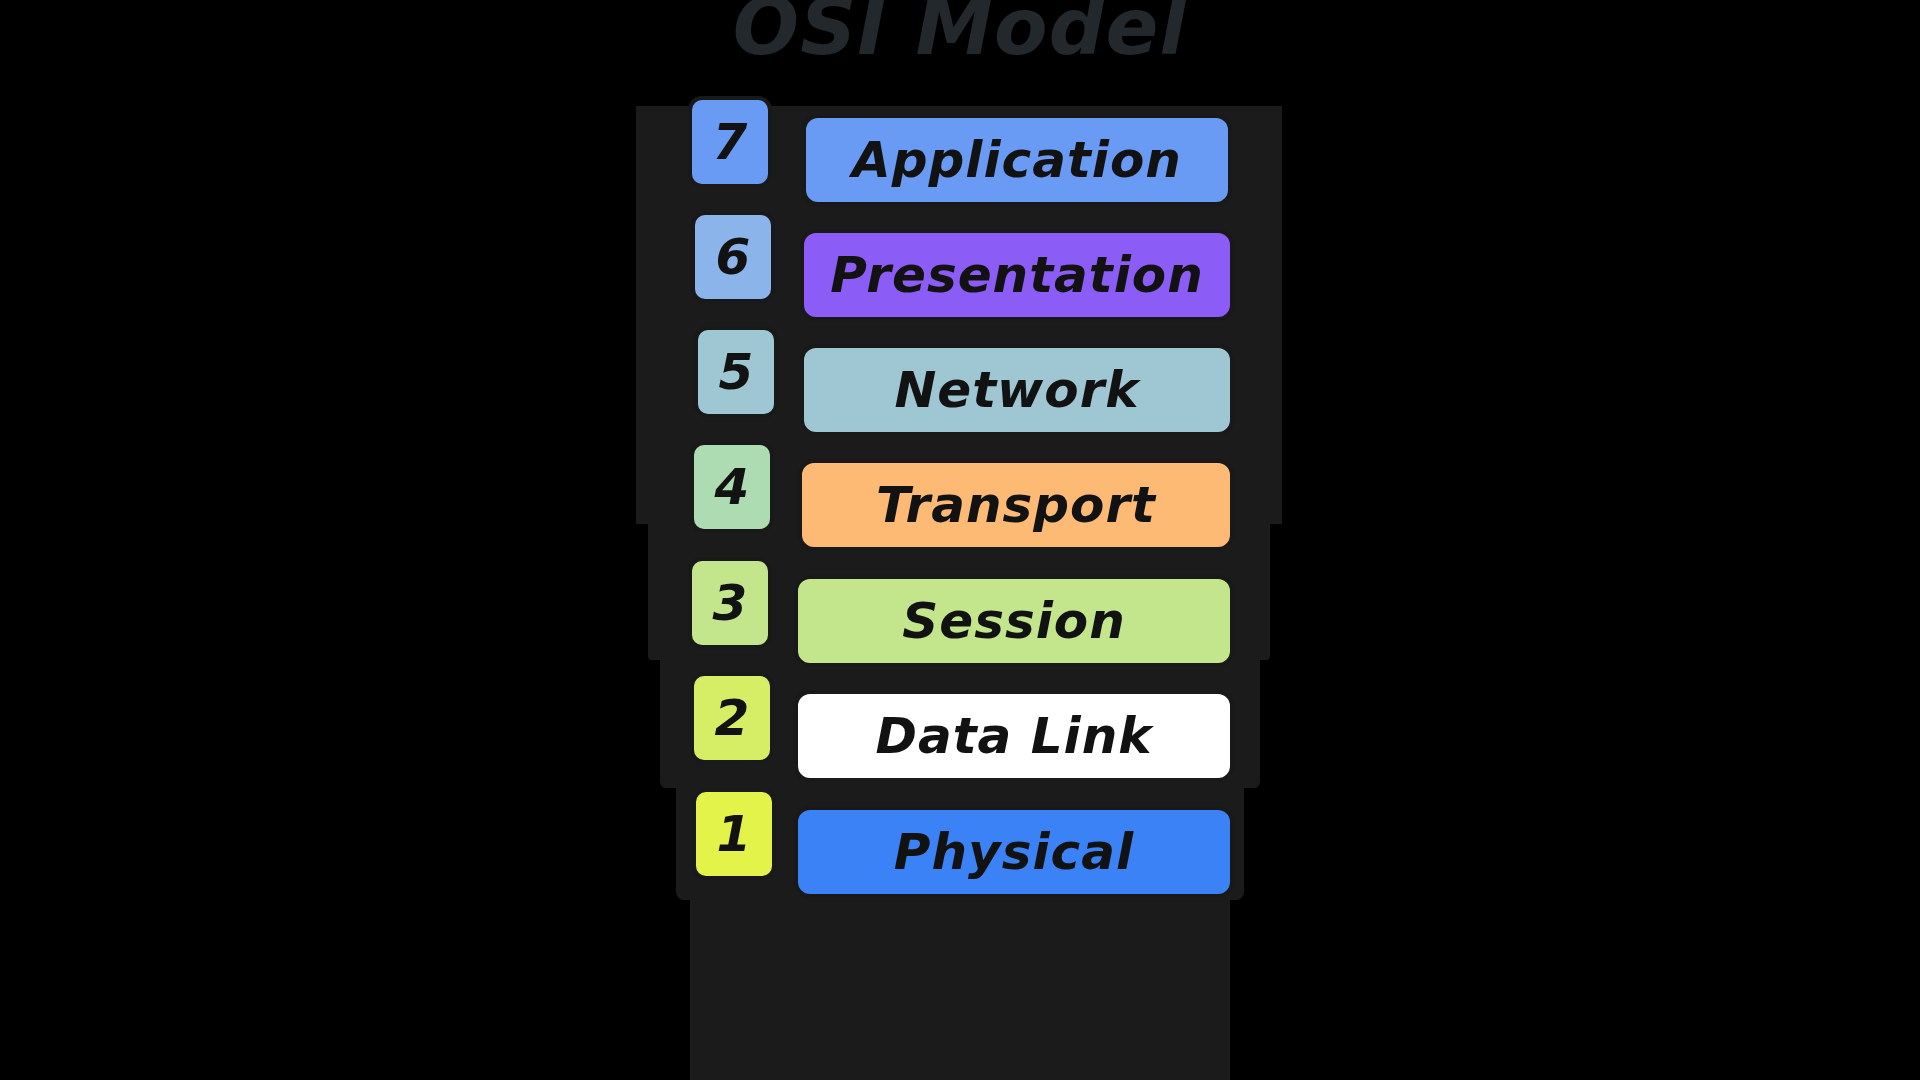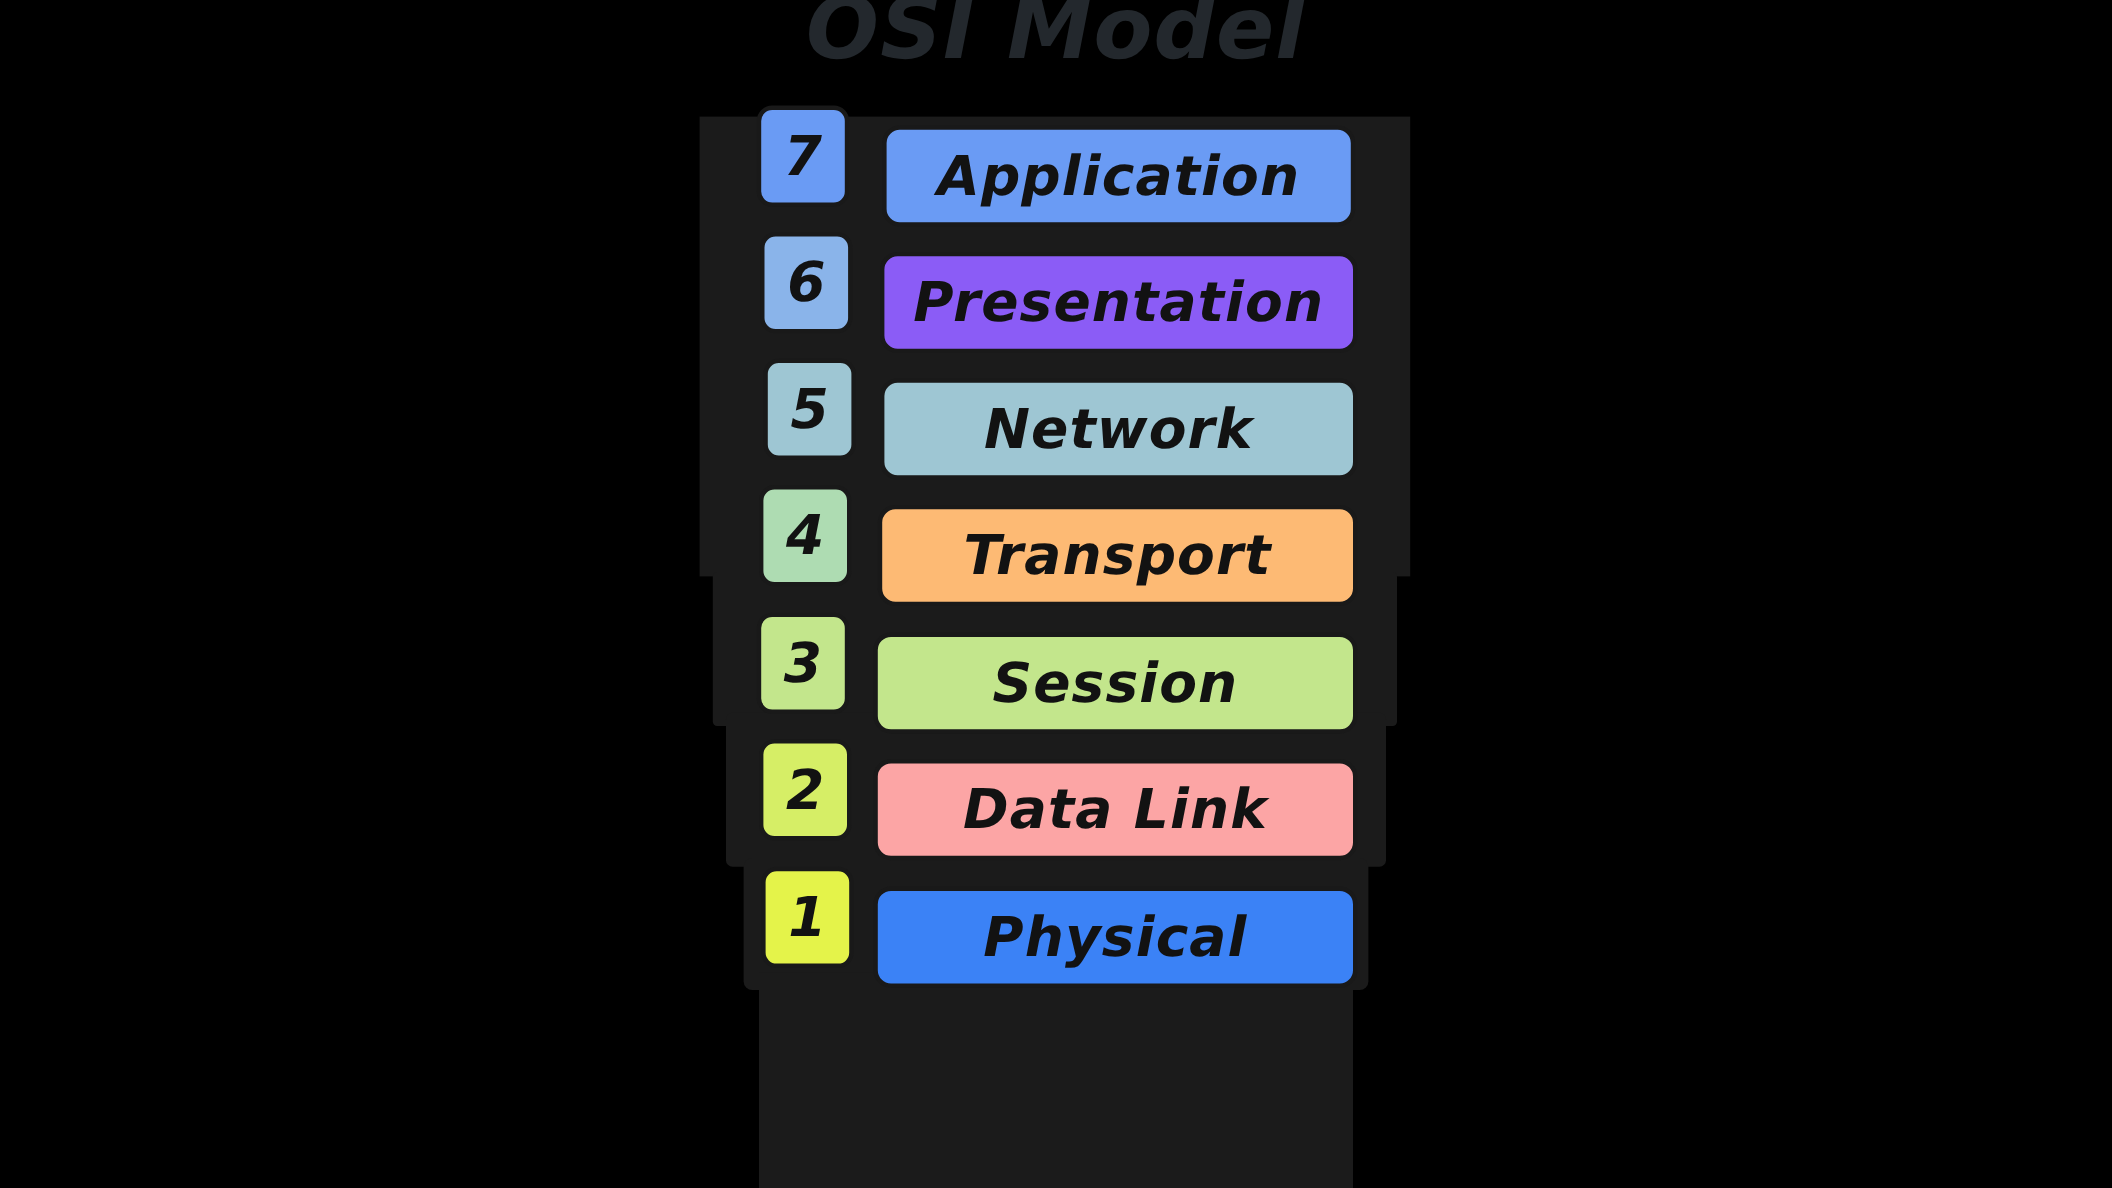--- a/index.html
+++ b/index.html
@@ -130,21 +130,21 @@
       <div class="layer-row" style="top: 441px; left: 0px;">
         <div class="num-box" style="position: absolute; left: 690px; background: rgb(174, 220, 178);">4</div>
         <div class="label-box" style="position: absolute; left: 798px; width: 436px; background: #fdba74;">Transport</div>
       </div>
       <div class="layer-row" style="top: 557px; left: 0px;">
         <div class="num-box" style="position: absolute; left: 688px; background: rgb(195, 230, 140);">3</div>
         <div class="label-box" style="position: absolute; left: 794px; width: 440px; background: rgb(195, 230, 140);">Session</div>
       </div>
       <div class="layer-row" style="top: 672px; left: 0px;">
         <div class="num-box" style="position: absolute; left: 690px; background: rgb(214, 238, 102);">2</div>
-        <div class="label-box" style="position: absolute; left: 794px; width: 440px; background: #fca5a5;">Data Link</div>
+        <div class="label-box" style="position: absolute; left: 794px; width: 440px; background: #ffffff;">Data Link</div>
       </div>
       <div class="layer-row" style="top: 788px; left: 0px;">
         <div class="num-box" style="position: absolute; left: 692px; background: rgb(228, 243, 74);">1</div>
         <div class="label-box" style="position: absolute; left: 794px; width: 440px; background: #3b82f6;">Physical</div>
       </div>
     </div>
 
 </div>
 
 </body></html>

